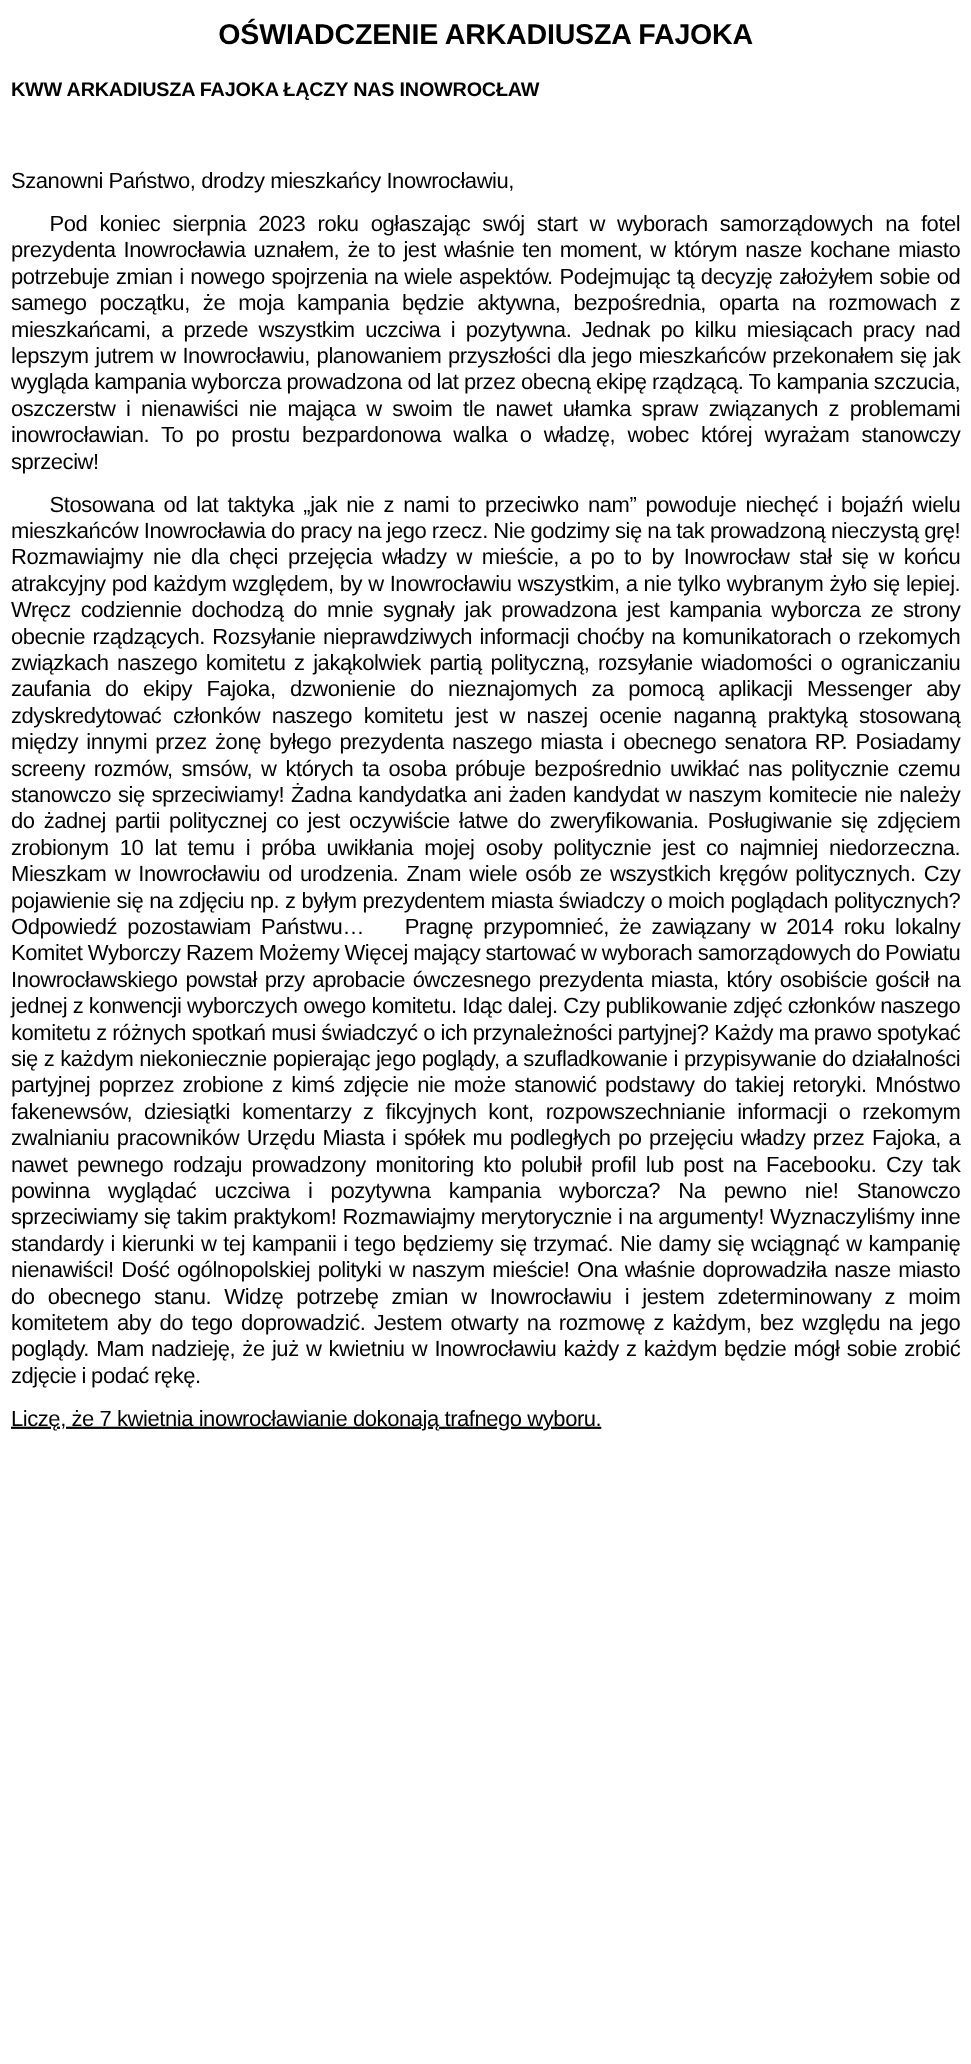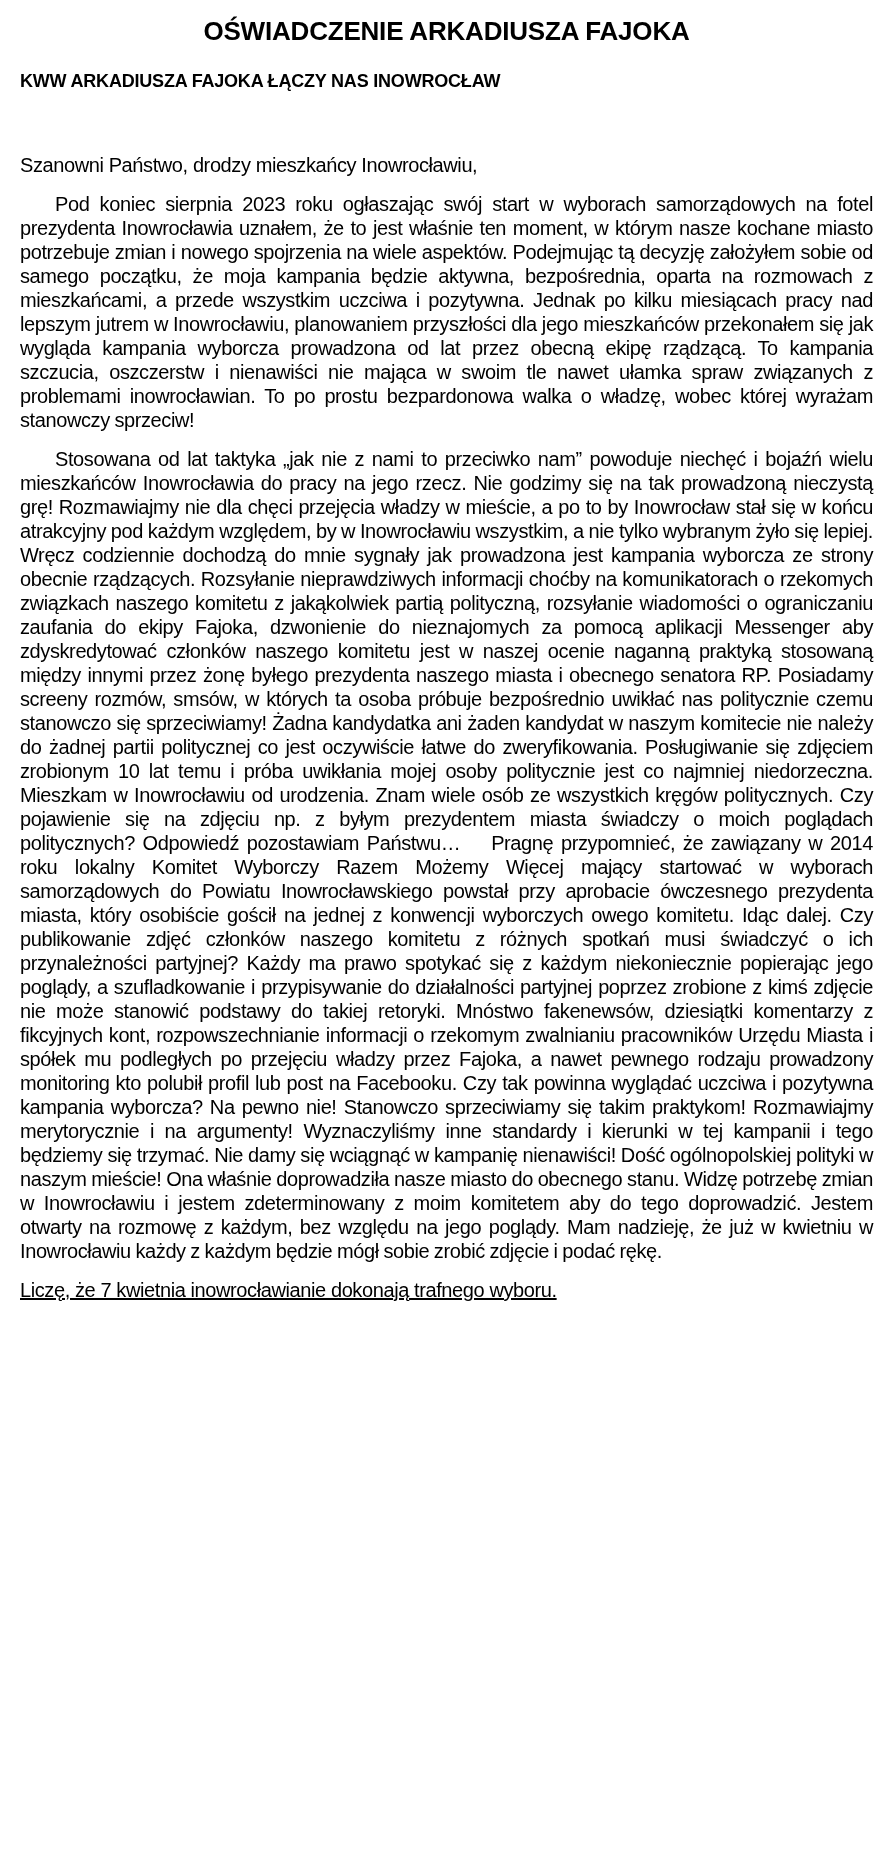--- a/index.html
+++ b/index.html
@@ -9,21 +9,21 @@
   }
   .page {
     position: relative;
     width: 883px;
     height: 1349px;
     margin: 0 auto;
     background: #ffffff;
     color: #000000;
     font-family: "Liberation Sans", sans-serif;
     box-sizing: border-box;
-    padding: 16px 10px 0 20px;
+    padding: 16px 10px 0 10px;
     overflow: hidden;
   }
   .doc-title {
     text-align: center;
     font-size: 26px;
     font-weight: 700;
     letter-spacing: -0.2px;
     margin: 0;
   }
   .doc-subtitle {

